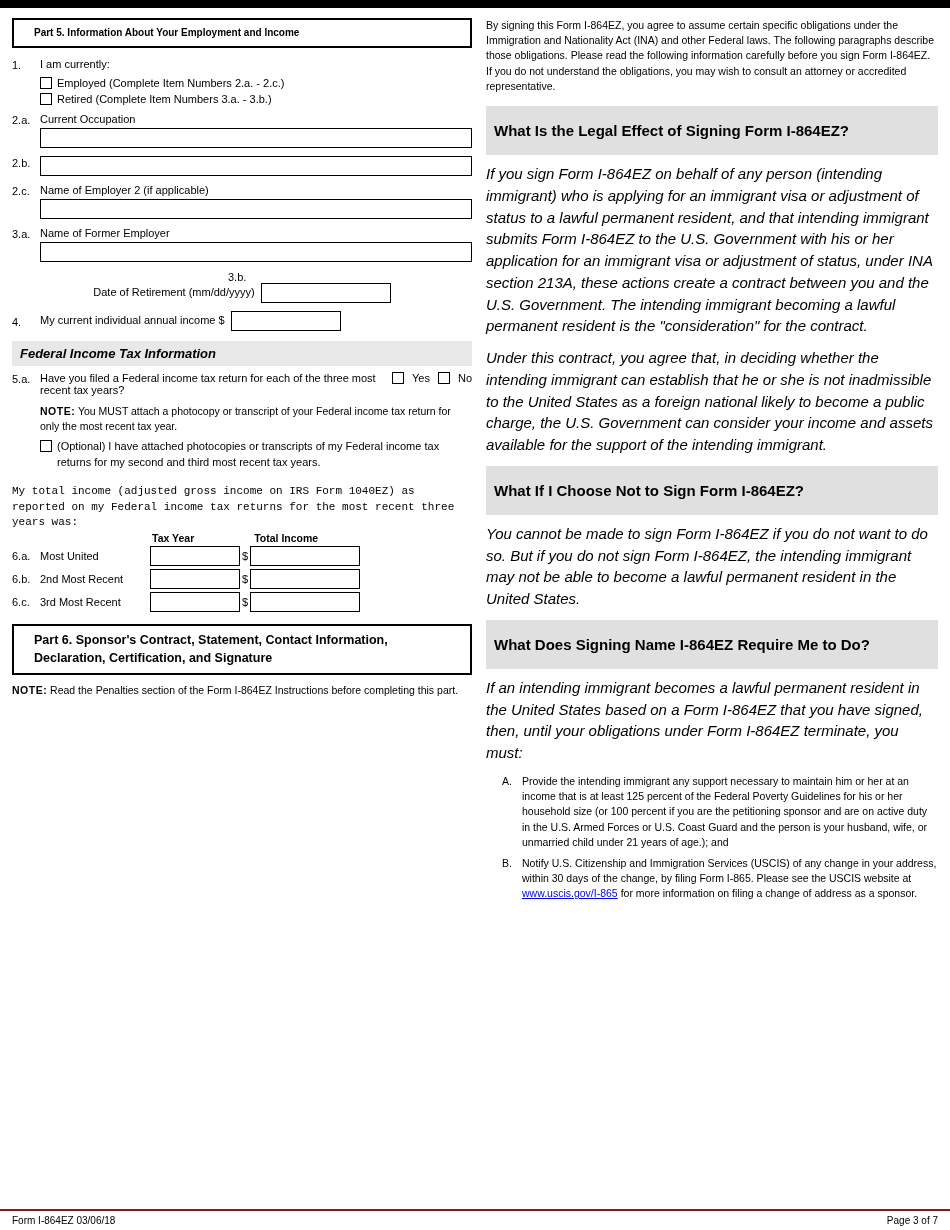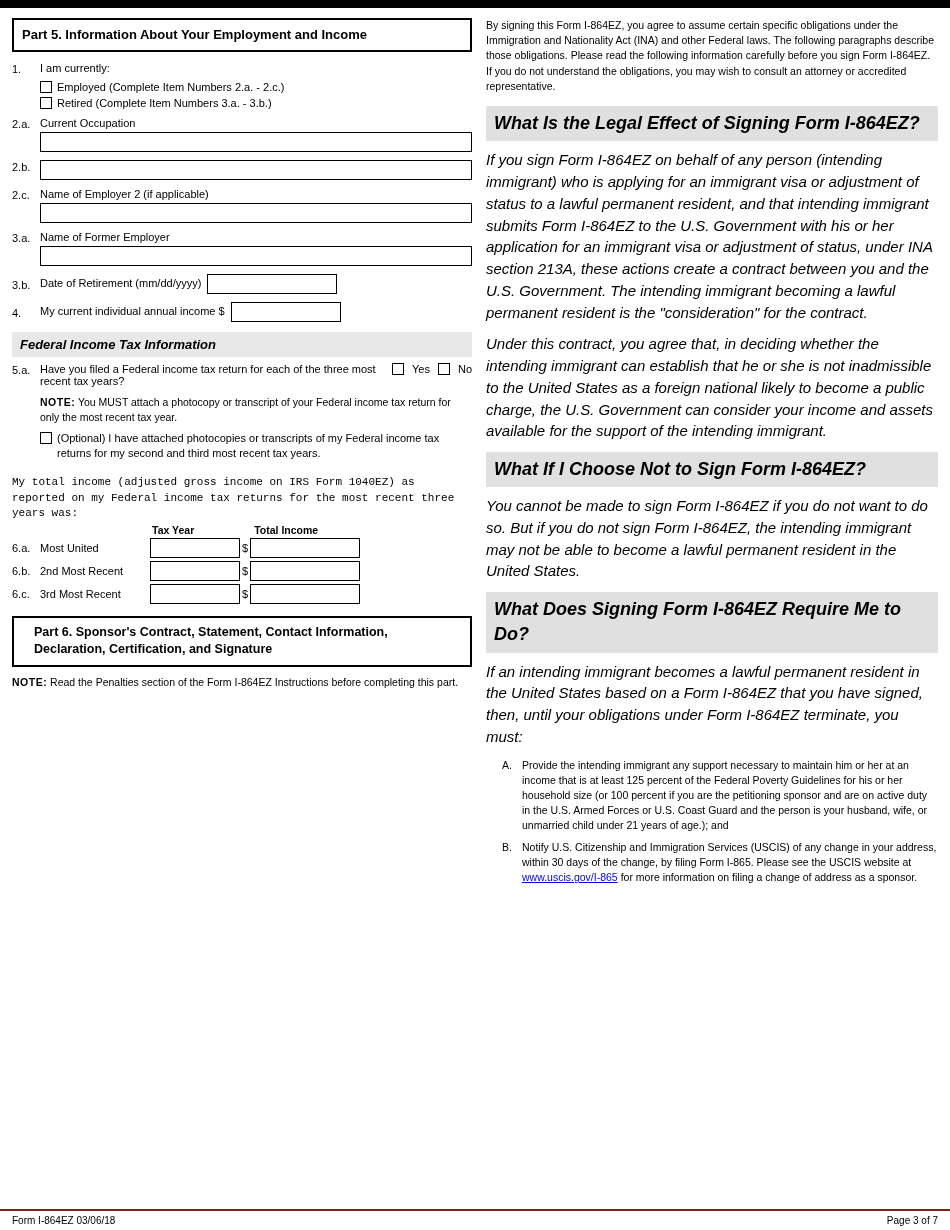--- a/index.html
+++ b/index.html
@@ -34,23 +34,23 @@
       flex-shrink: 0;
     }
     .right-col {
       flex: 1;
       font-size: 10.5px;
       line-height: 1.45;
     }
     
     .section-header {
       border: 2px solid #000;
-      padding: 6px 8px;
-      font-weight: bold;
-      font-size: 13px;
+      padding: 6px 20px;
+      font-weight: bold;
+      font-size: 10px;
       margin-bottom: 10px;
       line-height: 1.4;
     }
     .section-header-italic {
       border: none;
       background: #e8e8e8;
       padding: 5px 8px;
       font-style: italic;
       font-size: 13px;
       font-weight: bold;
@@ -177,24 +177,23 @@
       margin-top: auto;
     }
     
     .right-intro {
       font-size: 10.5px;
       line-height: 1.45;
       margin-bottom: 12px;
     }
     .right-section-header {
       background: #e0e0e0;
-      font-style: italic;
-      font-size: 18px;
-      font-weight: bold;
-      padding: 5px 8px;
+      font-size: 15px;
+      font-weight: bold;
+      padding: 14px 8px;
       margin: 10px 0 8px 0;
       line-height: 1.4;
     }
     .right-body {
       font-size: 15px;
       line-height: 1.45;
       margin-bottom: 10px;
       font-style: italic;
     }
     .bullet-list {
@@ -305,21 +304,21 @@
         <div class="form-item-row">
           <div class="item-num">3.a.</div>
           <div class="item-content">
             <div class="item-label">Name of Former Employer</div>
             <input class="text-input" type="text" style="">
           </div>
         </div>
       </div>
 
       <div class="form-item">
-        <div class="form-item-row" style="align-items:center;">
+        <div class="form-item-row" style="align-items:center;flex-direction:column;">
           <div class="item-num">3.b.</div>
           <div class="item-content">
             <div class="inline-row">
               <span class="item-label">Date of Retirement (mm/dd/yyyy)</span>
               <input class="inline-input" type="text" style="width: 130px;">
             </div>
           </div>
         </div>
       </div>
 
@@ -423,21 +422,21 @@
 
       <div class="right-section-header">What Is the Legal Effect of Signing Form I-864EZ?</div>
 
       <div class="right-body">If you sign Form I-864EZ on behalf of any person (intending immigrant) who is applying for an immigrant visa or adjustment of status to a lawful permanent resident, and that intending immigrant submits Form I-864EZ to the U.S. Government with his or her application for an immigrant visa or adjustment of status, under INA section 213A, these actions create a contract between you and the U.S. Government.  The intending immigrant becoming a lawful permanent resident is the "consideration" for the contract.</div>
       <div class="right-body">Under this contract, you agree that, in deciding whether the intending immigrant can establish that he or she is not inadmissible to the United States as a foreign national likely to become a public charge, the U.S. Government can consider your income and assets available for the support of the intending immigrant.</div>
 
       <div class="right-section-header">What If I Choose Not to Sign Form I-864EZ?</div>
 
       <div class="right-body">You cannot be made to sign Form I-864EZ if you do not want to do so.  But if you do not sign Form I-864EZ, the intending immigrant may not be able to become a lawful permanent resident in the United States.</div>
 
-      <div class="right-section-header">What Does Signing Form I-864EZ Require Me to Do?</div>
+      <div class="right-section-header">What Does Signing Name I-864EZ Require Me to Do?</div>
 
       <div class="right-body">If an intending immigrant becomes a lawful permanent resident in the United States based on a Form I-864EZ that you have signed, then, until your obligations under Form I-864EZ terminate, you must:</div>
 
       <div class="bullet-list">
         <div class="bullet-item">
           <div class="bullet-letter">A.</div>
           <div class="bullet-text">Provide the intending immigrant any support necessary to maintain him or her at an income that is at least 125 percent of the Federal Poverty Guidelines for his or her household size (or 100 percent if you are the petitioning sponsor and are on active duty in the U.S. Armed Forces or U.S. Coast Guard and the person is your husband, wife, or unmarried child under 21 years of age.); and</div>
         </div>
         <div class="bullet-item">
           <div class="bullet-letter">B.</div>

